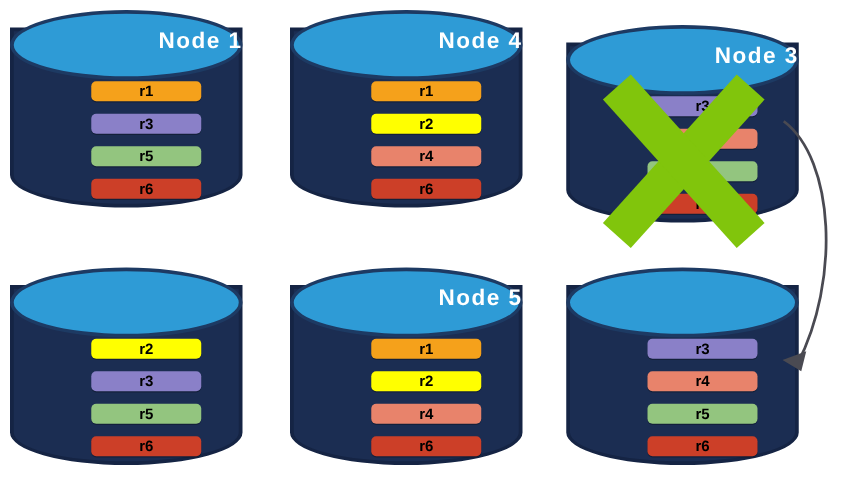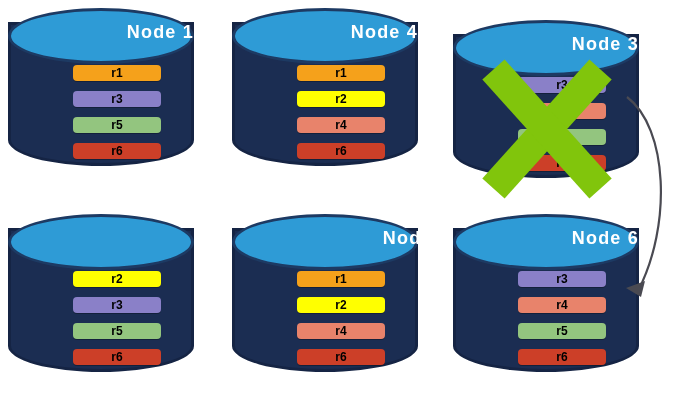--- a/index.html
+++ b/index.html
@@ -168,33 +168,32 @@
       <div class="rec" style="background: rgb(255, 255, 0);">r2</div>
       <div class="rec" style="background: rgb(138, 128, 200);">r3</div>
       <div class="rec" style="background: rgb(147, 197, 127);">r5</div>
       <div class="rec" style="background: rgb(204, 63, 40);">r6</div>
     </div>
   </div>
 
   <div class="node" style="left:232px; top:214px;">
     <div class="cyl-body" style="background: rgb(27, 45, 82); border-color: rgb(21, 36, 68);"></div>
     <div class="cyl-top" style="background: rgb(46, 155, 214);"></div>
-    <div class="node-title" style="color: rgb(255, 255, 255); margin-left: 32px;">Node 5</div>
+    <div class="node-title" style="color: rgb(255, 255, 255);">Node 5</div>
     <div class="records">
       <div class="rec" style="background: rgb(245, 161, 27);">r1</div>
       <div class="rec" style="background: rgb(255, 255, 0);">r2</div>
       <div class="rec" style="background: rgb(232, 131, 107);">r4</div>
       <div class="rec" style="background: rgb(204, 63, 40);">r6</div>
     </div>
   </div>
 
   <div class="node" style="left:453px; top:214px;">
     <div class="cyl-body" style="background: rgb(27, 45, 82); border-color: rgb(21, 36, 68);"></div>
     <div class="cyl-top" style="background: rgb(46, 155, 214);"></div>
-    <div class="node-title" style="color: rgb(255, 255, 255);">Node 6</div>
     <div class="records">
       <div class="rec" style="background: rgb(138, 128, 200);">r3</div>
       <div class="rec" style="background: rgb(232, 131, 107);">r4</div>
       <div class="rec" style="background: rgb(147, 197, 127);">r5</div>
       <div class="rec" style="background: rgb(204, 63, 40);">r6</div>
     </div>
   </div>
 
   <svg class="arrow-layer" viewBox="0 0 676 402">
     <path id="arrow-path" d="M 627 97 C 668 128, 672 225, 638 291" fill="none" stroke="#4a4a52" stroke-width="2.2"></path>

